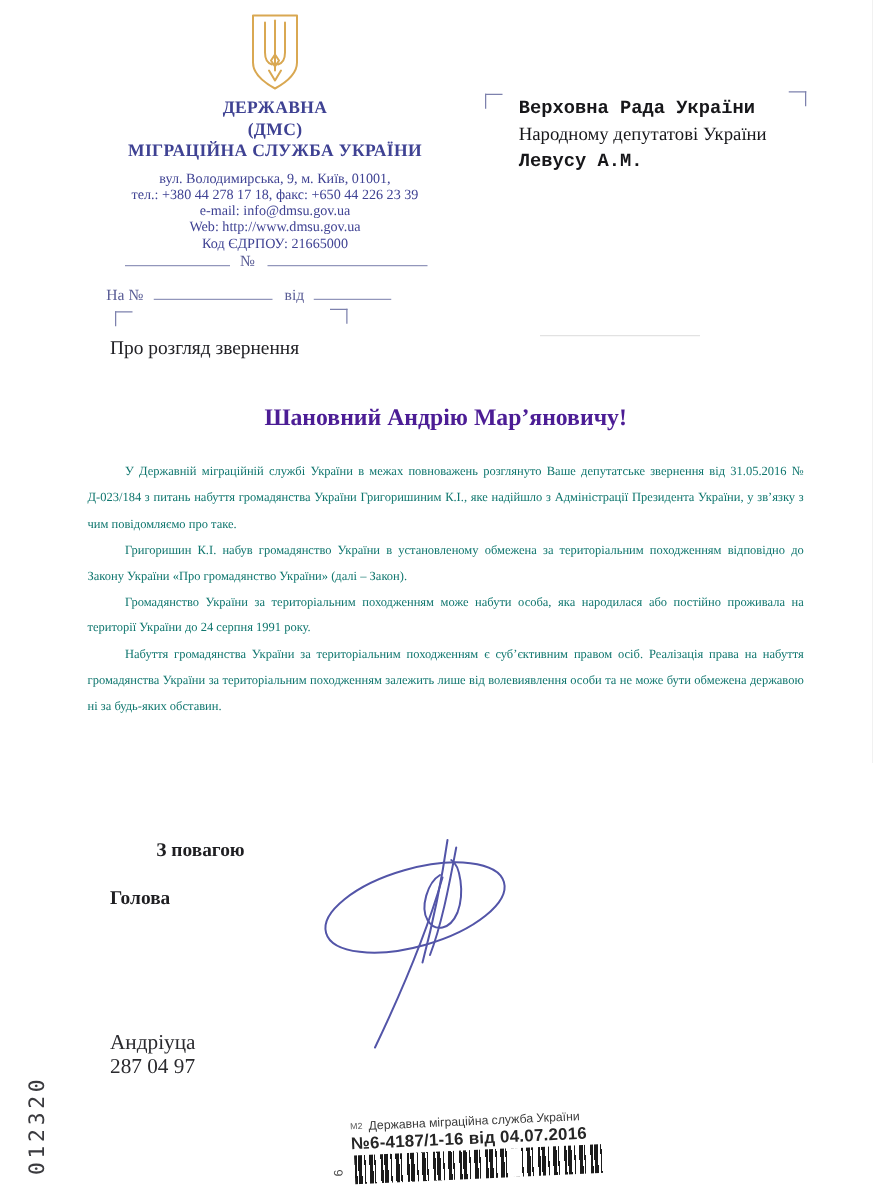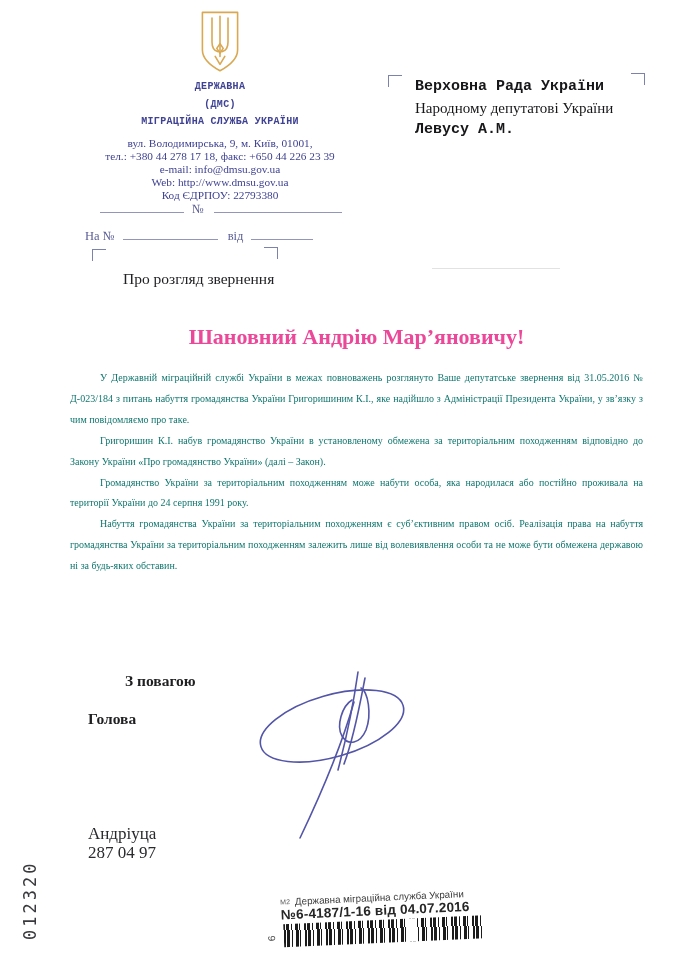--- a/index.html
+++ b/index.html
@@ -5,21 +5,21 @@
   html,body { margin:0; padding:0; background:#e8e8e8; }
   .page {
     position:relative; width:698px; height:960px; margin:0 auto;
     background:#ffffff; overflow:hidden;
     font-family:"Liberation Serif","DejaVu Serif",serif;
     color:#1f1f22;
   }
   
   .letterhead { position:absolute; left:55px; top:10px; width:330px; text-align:center; color:#3f4293; }
   .emblem { display:block; margin:0 auto 4px auto; }
-  .org-name { font-weight:bold; font-size:10px; line-height:17.5px; letter-spacing:0.3px;font-family:Liberation Mono, monospace; }
+  .org-name { font-weight:bold; font-size:14px; line-height:17.5px; letter-spacing:0.3px; }
   .org-contacts { margin-top:6px; font-size:11.3px; line-height:13.2px; }
   
   .recipient { position:absolute; left:415px; top:76px; font-size:15px; line-height:21.5px; color:#17171a; }
   .recipient .b { font-weight:bold;font-family:Liberation Mono, monospace; }
   .corner { position:absolute; width:13px; height:11px; border-color:#7d81ad; }
   .corner.l { border-left:1.5px solid #7d81ad; border-top:1.5px solid #7d81ad; }
   .corner.r { border-right:1.5px solid #7d81ad; border-top:1.5px solid #7d81ad; }
   .c-rec-l { left:388px; top:75px; }
   .c-rec-r { left:631px; top:73px; }
   .c-sub-l { left:92px;  top:249px; }
@@ -27,22 +27,22 @@
   
   .refline { position:absolute; font-size:12.5px; color:#5a5d96; white-space:nowrap; }
   .ref1 { left:100px; top:199px; }
   .ref2 { left:85px;  top:226px; }
   .blank { display:inline-block; border-bottom:1px solid #9296bb; height:13px; vertical-align:baseline; }
   .bl-1 { width:84px; margin-right:8px; }
   .bl-2 { width:128px; margin-left:10px; }
   .bl-3 { width:95px;  margin-left:8px; margin-right:10px; }
   .bl-4 { width:62px;  margin-left:8px; }
   
-  .subject { position:absolute; left:88px; top:270px; font-size:15.5px; color:#222226;margin-left:35px; }
-  .salutation { position:absolute; left:70px; top:324px; width:573px; text-align:center; font-weight:bold; font-size:22px; color:#ec4899; }
+  .subject { position:absolute; left:88px; top:270px; font-size:15.5px; color:#222226; }
+  .salutation { position:absolute; left:70px; top:324px; width:573px; text-align:center; font-weight:bold; font-size:19px; color:#4c1d95; }
   .body-text { position:absolute; left:70px; top:368px; width:573px; font-size:10px; line-height:20.9px; text-align:justify; color:#0f766e; }
   .body-text p { margin:0; text-indent:30px; }
   
   .regards  { position:absolute; left:125px; top:672px; font-weight:bold; font-size:15.5px; }
   .position { position:absolute; left:88px;  top:710px; font-weight:bold; font-size:15.5px; }
   .signer   { position:absolute; left:440px; top:710px; width:210px; text-align:right; font-weight:bold; font-size:15.5px; }
   .signature { position:absolute; left:248px; top:666px; }
   
   .executor { position:absolute; left:88px; top:824px; font-size:17px; line-height:19px; color:#2a2a2e; }
   .vertical-num {
@@ -84,21 +84,21 @@
       <path d="M30 42 L34 48 L30 54 L26 48 Z"></path>
     </svg>
     <div class="org-name">ДЕРЖАВНА</div>
     <div class="org-name">(ДМС)</div>
     <div class="org-name">МІГРАЦІЙНА СЛУЖБА УКРАЇНИ</div>
     <div class="org-contacts">
       <div>вул. Володимирська, 9, м. Київ, 01001,</div>
       <div>тел.: +380 44 278 17 18, факс: +650 44 226 23 39</div>
       <div>e-mail: info@dmsu.gov.ua</div>
       <div>Web: http://www.dmsu.gov.ua</div>
-      <div>Код ЄДРПОУ: 22793380</div>
+      <div>Код ЄДРПОУ: 21665000</div>
     </div>
   </div>
 
   <div class="corner l c-rec-l"></div>
   <div class="corner r c-rec-r"></div>
 
   <div class="recipient">
     <div class="b">Верховна Рада України</div>
     <div>Народному депутатові України</div>
     <div class="b">Левусу А.М.</div>

